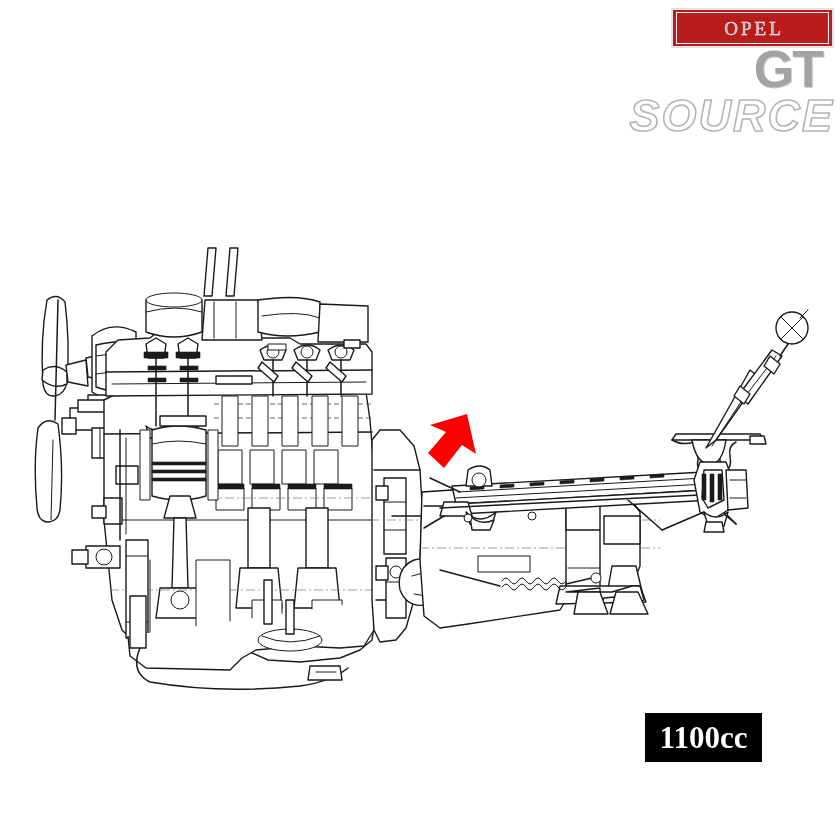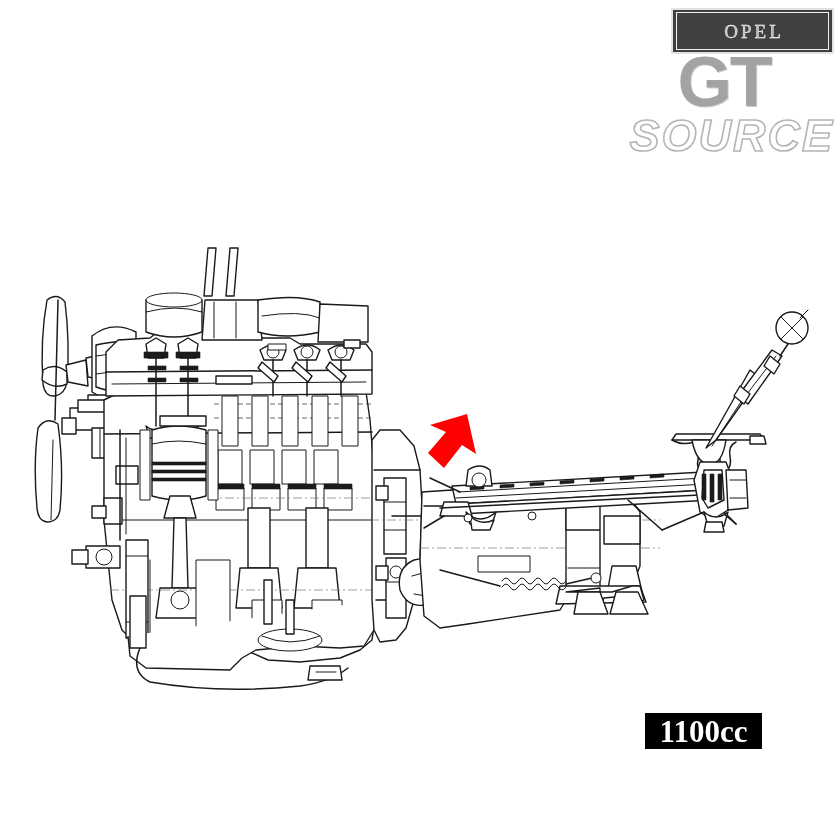--- a/index.html
+++ b/index.html
@@ -25,24 +25,24 @@
     right: 4px;
     top: 8px;
     width: 210px;
     height: 160px;
     text-align: right;
   }
   #opel-plate {
     display: block;
     margin: 0 2px 2px auto;
     width: 163px;
-    height: 46px;
+    height: 40px;
     border: 2px solid #e2e2e2;
     box-sizing: border-box;
-    background: #404040;
+    background: #b91c1c;
     position: relative;
   }
   #opel-plate .opel-inner {
     position: absolute;
     left: 3px; right: 3px; top: 2px; bottom: 2px;
     border: 1px solid #f2f2f2;
     display: flex;
     align-items: center;
     justify-content: center;
   }
@@ -54,25 +54,25 @@
     line-height: 1;
     -webkit-text-stroke: 0.4px #ffffff;
     padding-left: 3px;
   }
 
   #gt-word {
     display: block;
     margin: -2px 14px 0 auto;
     font-family: "Liberation Sans", sans-serif;
     font-weight: bold;
-    font-size: 70px;
+    font-size: 52px;
     line-height: 0.82;
     letter-spacing: -2px;
     color: #a3a3a3;
-    text-align: center;
+    text-align: right;
     text-shadow: 1px 1px 0 #cfcfcf;
   }
 
   #source-word {
     display: block;
     margin: 2px 0 0 auto;
     font-family: "Liberation Sans", sans-serif;
     font-weight: bold;
     font-style: italic;
     font-size: 45px;
@@ -83,21 +83,21 @@
     text-align: right;
     padding-right: 2px;
   }
 
   
   #cc-badge {
     position: absolute;
     left: 645px;
     top: 713px;
     width: 117px;
-    height: 36px;
+    height: 49px;
     background: #000000;
     display: flex;
     align-items: center;
     justify-content: center;
   }
   #cc-badge-text {
     font-family: "Liberation Serif", serif;
     font-weight: bold;
     font-size: 31px;
     color: #ffffff;

